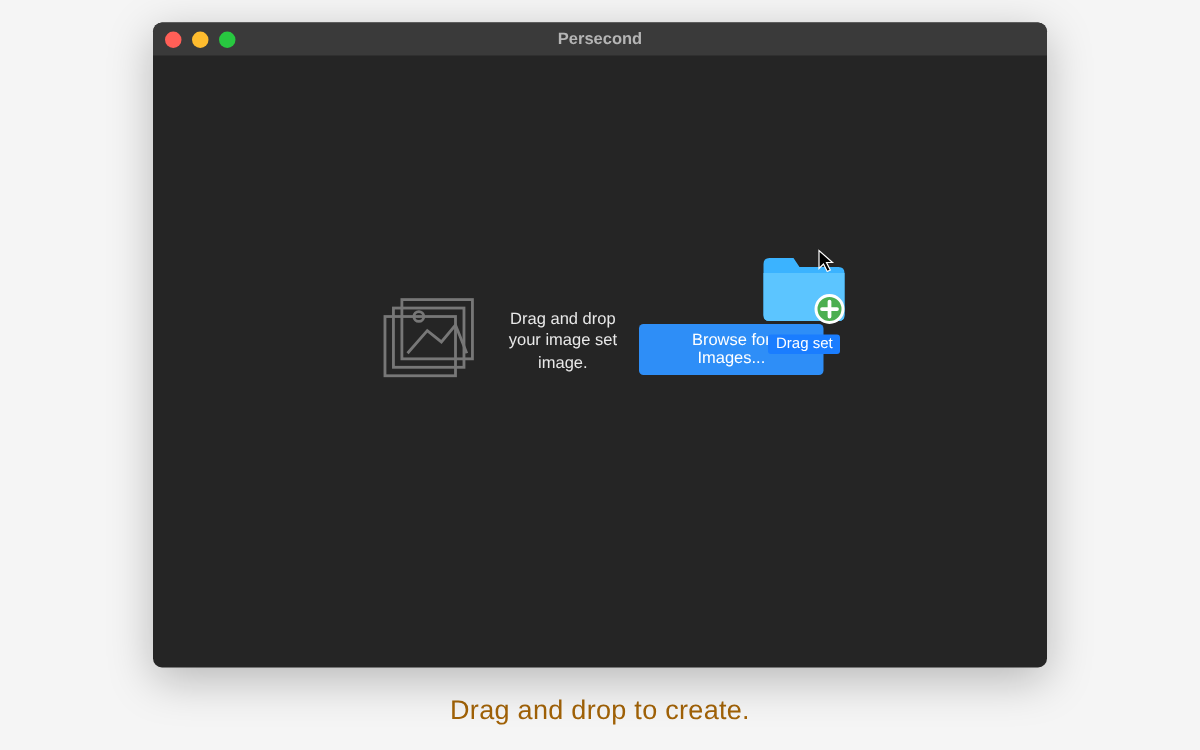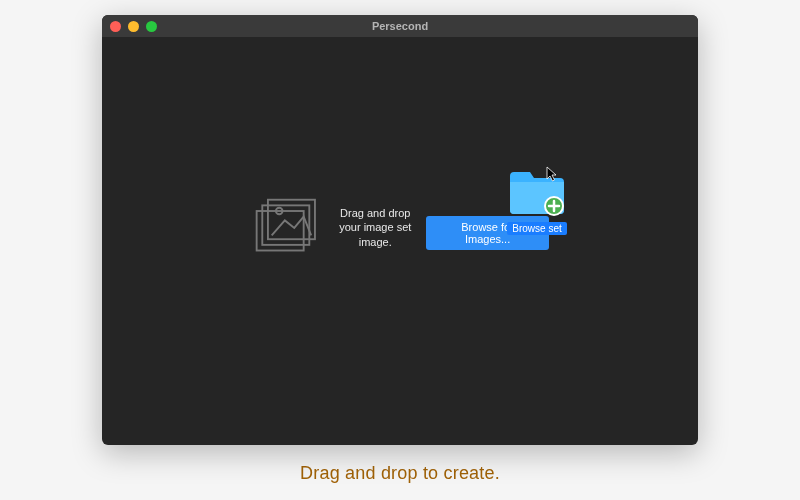--- a/index.html
+++ b/index.html
@@ -163,19 +163,19 @@
         <svg class="folder-svg" viewBox="0 0 58 48">
           <path d="M2 10 L2 42 Q2 46 6 46 L52 46 Q56 46 56 42 L56 14 Q56 10 52 10 L26 10 L22 4 L6 4 Q2 4 2 8 Z" fill="#3bb3ff"></path>
           <path d="M2 14 L56 14 L56 42 Q56 46 52 46 L6 46 Q2 46 2 42 Z" fill="#5cc5ff"></path>
           <circle cx="46" cy="38" r="9" fill="#4caf50" stroke="#fff" stroke-width="2"></circle>
           <path d="M46 33 L46 43 M41 38 L51 38" stroke="#fff" stroke-width="2.5" stroke-linecap="round"></path>
         </svg>
         <svg class="cursor-arrow" viewBox="0 0 12 16">
           <path d="M1 1 L1 13 L4 10 L6.5 15 L8.5 14 L6 9 L10 9 Z" fill="#000" stroke="#fff" stroke-width="0.8"></path>
         </svg>
       </div>
-      <div class="folder-label">Browse set</div>
+      <div class="folder-label">Drag set</div>
     </div>
 
   </div>
 </div>
 
 <div class="caption">Drag and drop to create.</div>
 
 </body></html>

